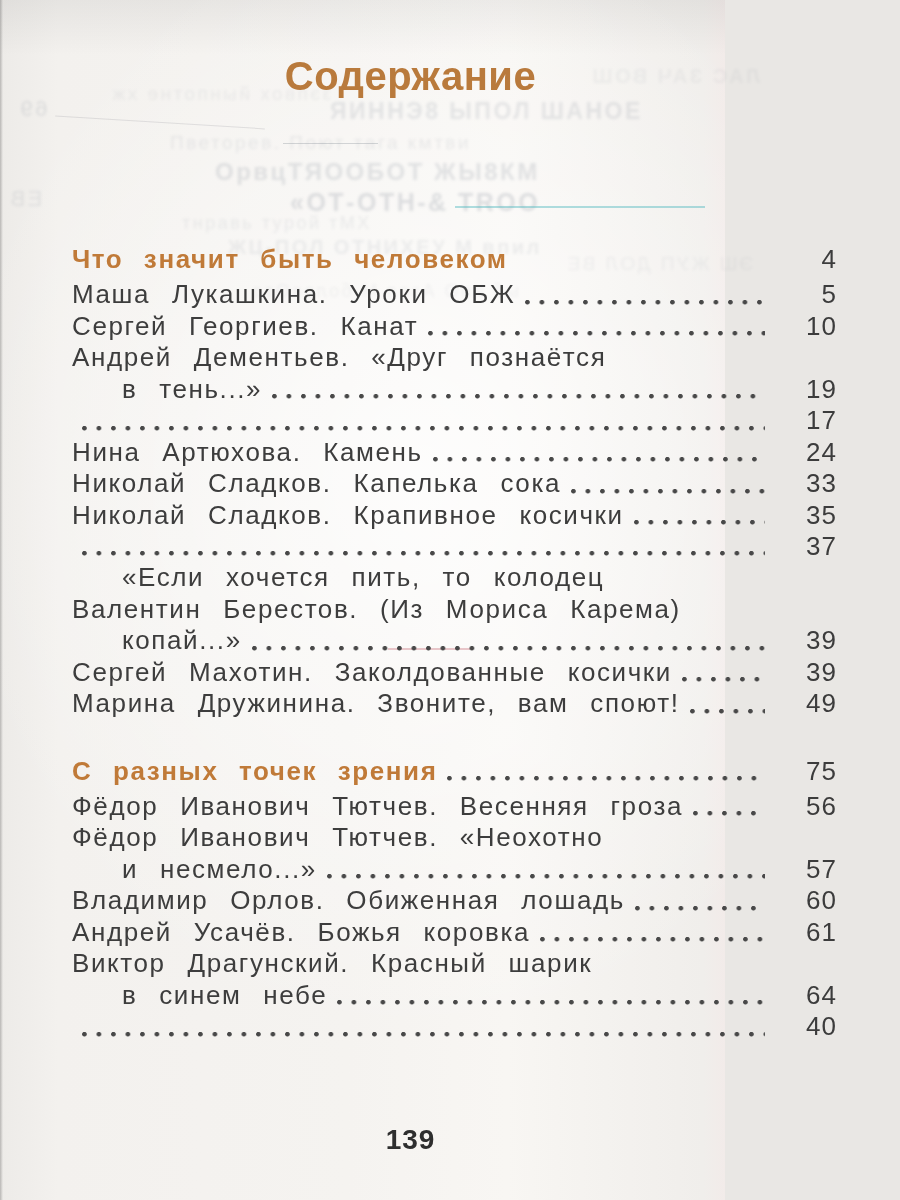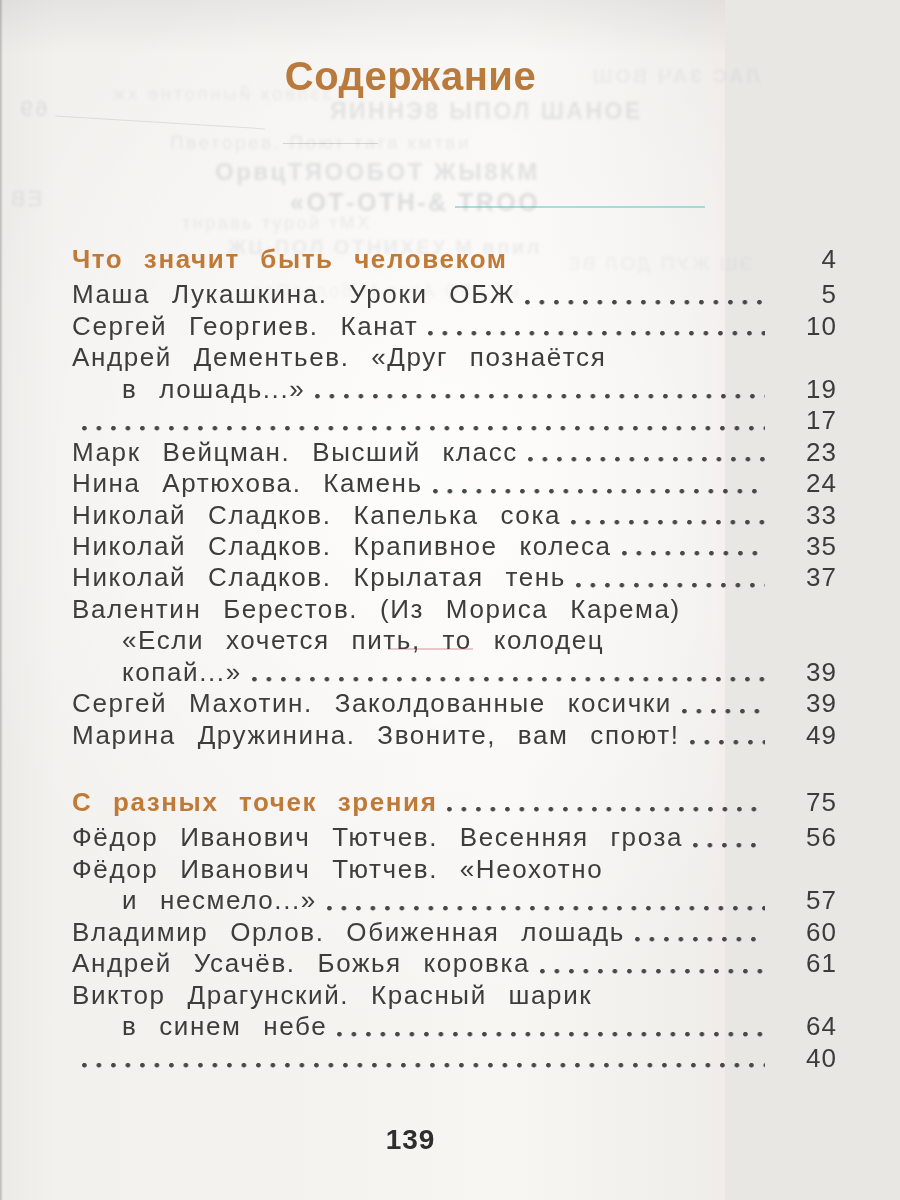--- a/index.html
+++ b/index.html
@@ -92,58 +92,52 @@
         </div>
         <div class="toc-row">
           <span class="t">Сергей Георгиев. Канат</span>
           <span class="leader"></span>
           <span class="pg">10</span>
         </div>
         <div class="toc-row">
           <span class="t">Андрей Дементьев. «Друг познаётся</span>
         </div>
         <div class="toc-row">
-          <span class="t ind">в лошадь...»</span>
+          <span class="t ind">в тень...»</span>
           <span class="leader"></span>
           <span class="pg">19</span>
         </div>
         <div class="toc-row">
           <span class="leader"></span>
           <span class="pg">17</span>
-        </div>
-        <div class="toc-row">
-          <span class="t">Марк Вейцман. Высший класс</span>
-          <span class="leader"></span>
-          <span class="pg">23</span>
         </div>
         <div class="toc-row">
           <span class="t">Нина Артюхова. Камень</span>
           <span class="leader"></span>
           <span class="pg">24</span>
         </div>
         <div class="toc-row">
           <span class="t">Николай Сладков. Капелька сока</span>
           <span class="leader"></span>
           <span class="pg">33</span>
         </div>
         <div class="toc-row">
-          <span class="t">Николай Сладков. Крапивное колеса</span>
+          <span class="t">Николай Сладков. Крапивное косички</span>
           <span class="leader"></span>
           <span class="pg">35</span>
         </div>
         <div class="toc-row">
-          <span class="t">Николай Сладков. Крылатая тень</span>
           <span class="leader"></span>
           <span class="pg">37</span>
         </div>
         <div class="toc-row">
-          <span class="t">Валентин Берестов. (Из Мориса Карема)</span>
+          <span class="t ind">«Если хочется пить, то колодец</span>
         </div>
         <div class="toc-row">
-          <span class="t ind">«Если хочется пить, то колодец</span>
+          <span class="t">Валентин Берестов. (Из Мориса Карема)</span>
         </div>
         <div class="toc-row">
           <span class="t ind">копай...»</span>
           <span class="leader"></span>
           <span class="pg">39</span>
         </div>
         <div class="toc-row">
           <span class="t">Сергей Махотин. Заколдованные косички</span>
           <span class="leader"></span>
           <span class="pg">39</span>

